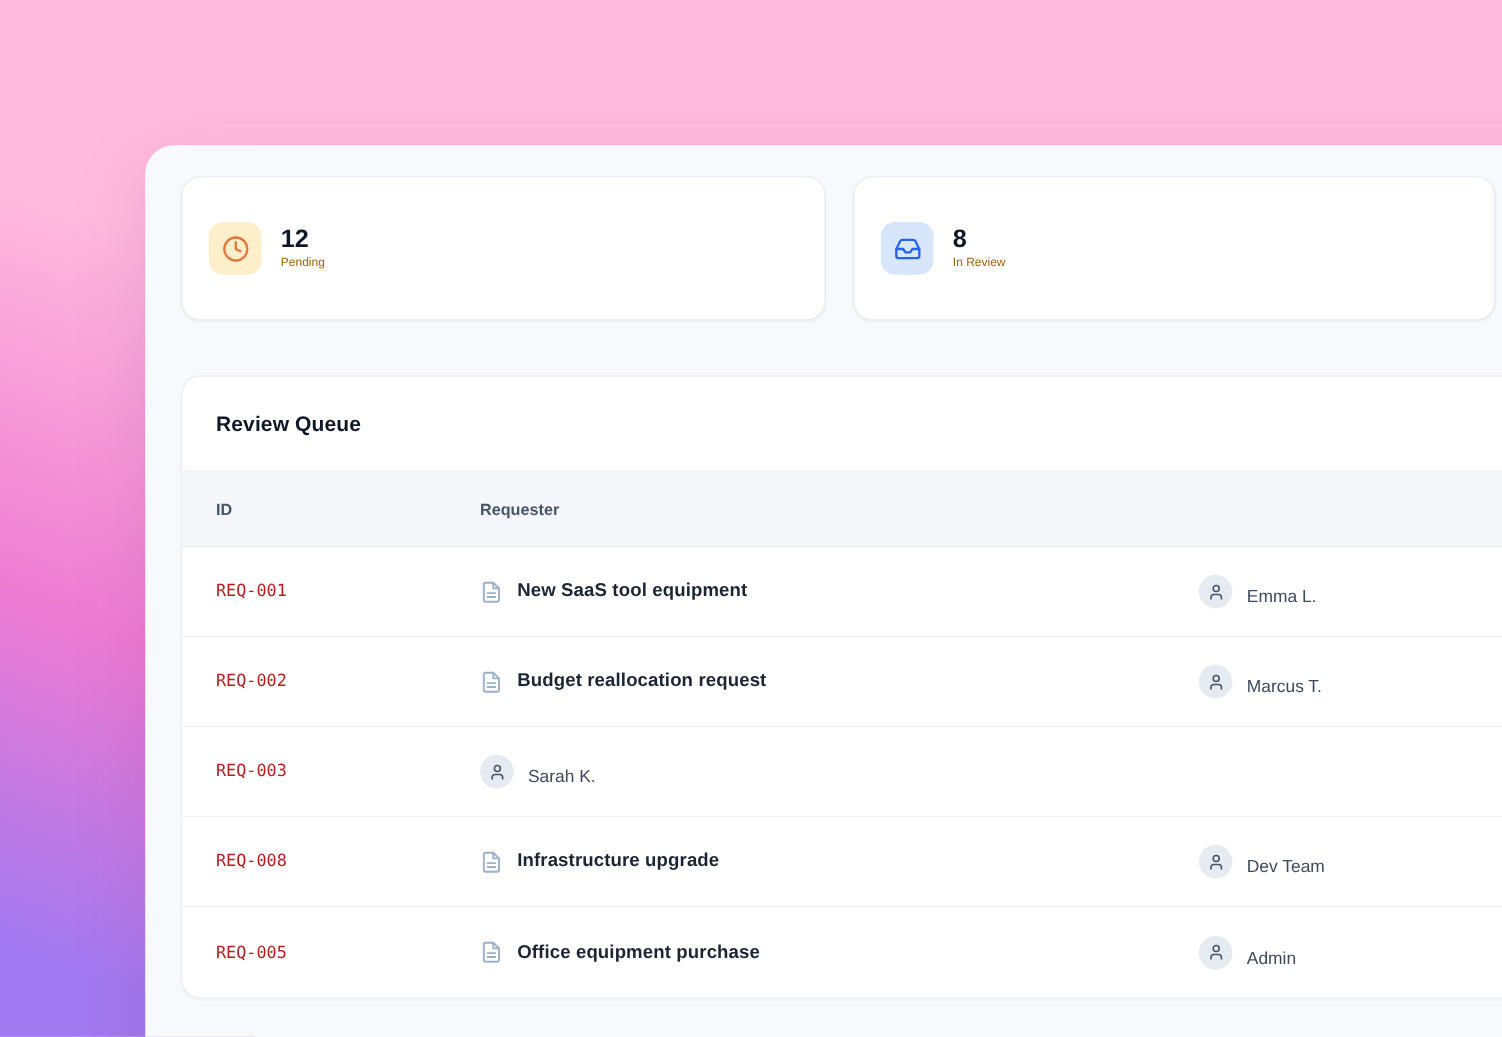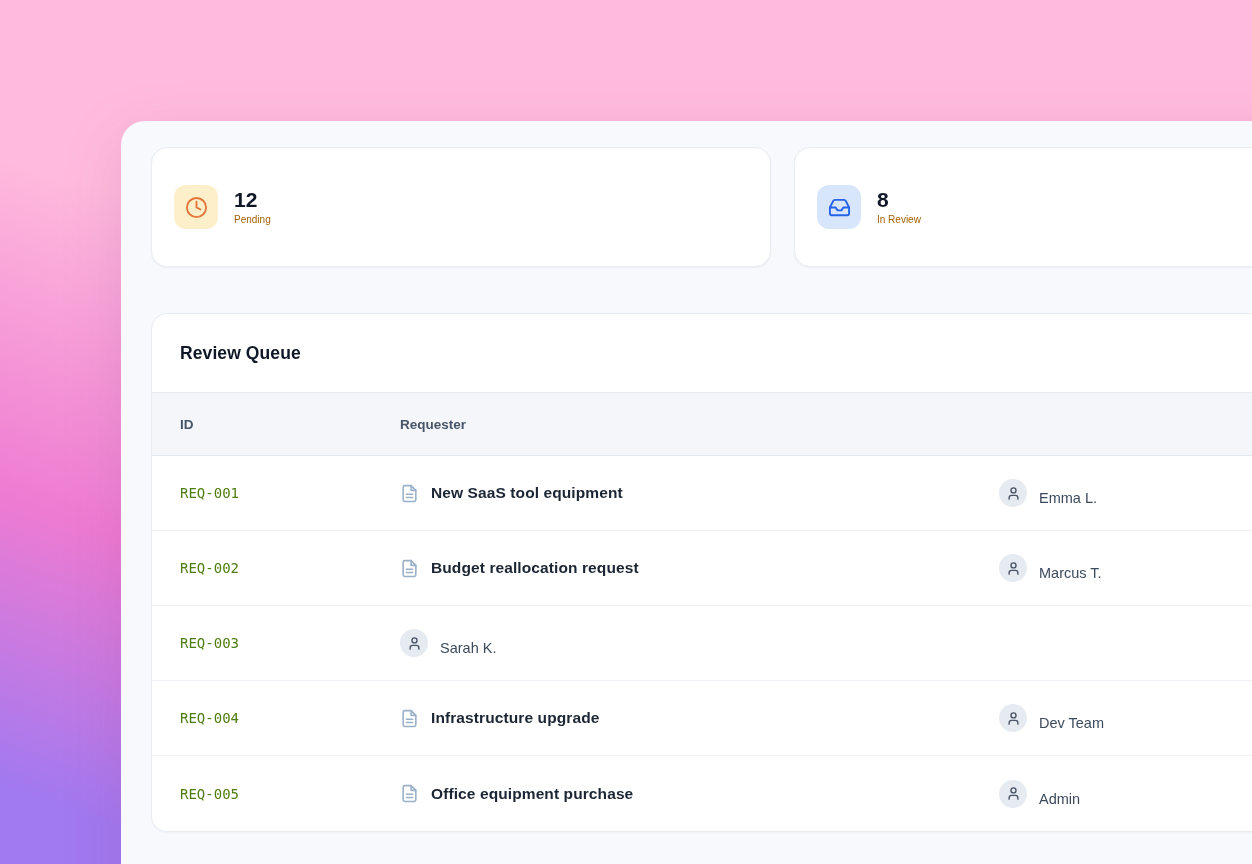--- a/index.html
+++ b/index.html
@@ -19,21 +19,21 @@
     padding:26px 0 0 30px;
   }
   
   .stats-row { display:flex; gap:23px; }
   .stat-card {
     height:120px; background:#ffffff;
     border:1px solid #e8ecf3; border-radius:16px;
     box-shadow:0 1px 2px rgba(15,23,42,0.05);
     display:flex; align-items:center; gap:16px; padding-left:22px;
   }
-  .stat-card.c1 { width:620px; }
+  .stat-card.c1 { width:537px; }
   .stat-card.c2 { width:535px; }
   .stat-icon {
     width:44px; height:44px; border-radius:12px;
     display:flex; align-items:center; justify-content:center; flex-shrink:0;
   }
   .stat-icon.amber { background:#fcefca; color:#e4773b; }
   .stat-icon.blue  { background:#d8e6fb; color:#2563eb; }
   .stat-icon svg { width:23px; height:23px; }
   .stat-value { font-size:21px; font-weight:700; color:#101828; line-height:1.25; }
   .stat-label { font-size:10px; color:#a16207; line-height:1.45; }
@@ -58,21 +58,21 @@
   .col-id { width:220px; padding-left:28px; flex-shrink:0; }
   .col-request { width:599px; padding-left:28px; flex-shrink:0; }
   .col-requester { flex:1; padding-left:28px; }
   .trow {
     height:75px; display:flex; align-items:center;
     border-bottom:1px solid #eef1f6; background:#ffffff;
   }
   .trow:last-child { border-bottom:none; }
   .cell-id {
     font-family:"DejaVu Sans Mono", monospace;
-    font-size:14px; color:#4d7c0f;
+    font-size:14px; color:#b91c1c;
   }
   .cell-request { display:flex; align-items:center; gap:12px; }
   .file-icon { width:19px; height:19px; color:#9bb0c9; flex-shrink:0; display:flex; }
   .file-icon svg { width:19px; height:19px; }
   .request-text { font-size:15.5px; font-weight:700; color:#1b2534; letter-spacing:.1px; }
   .cell-requester { display:flex; align-items:center; gap:12px; }
   .avatar {
     width:28px; height:28px; border-radius:50%; background:#e6ebf1;
     display:flex; align-items:center; justify-content:center;
     color:#4a5568; flex-shrink:0;
@@ -181,21 +181,21 @@
             <svg viewBox="0 0 24 24" fill="none" stroke="currentColor" stroke-width="2.2" stroke-linecap="round" stroke-linejoin="round">
               <path d="M19 21v-2a4 4 0 0 0-4-4H9a4 4 0 0 0-4 4v2"></path>
               <circle cx="12" cy="7" r="4"></circle>
             </svg>
           </span>
         <span class="requester-name">Sarah K.</span>
       </div>
     </div>
 
     <div class="trow">
-      <div class="col-id cell-id">REQ-004</div>
+      <div class="col-id cell-id">REQ-008</div>
       <div class="col-request cell-request">
         <span class="file-icon">
             <svg viewBox="0 0 24 24" fill="none" stroke="currentColor" stroke-width="2" stroke-linecap="round" stroke-linejoin="round">
               <path d="M14 2H6a2 2 0 0 0-2 2v16a2 2 0 0 0 2 2h12a2 2 0 0 0 2-2V8z"></path>
               <polyline points="14 2 14 8 20 8"></polyline>
               <line x1="16" y1="13" x2="8" y2="13"></line>
               <line x1="16" y1="17" x2="8" y2="17"></line>
             </svg>
           </span>
         <span class="request-text">Infrastructure upgrade</span>

